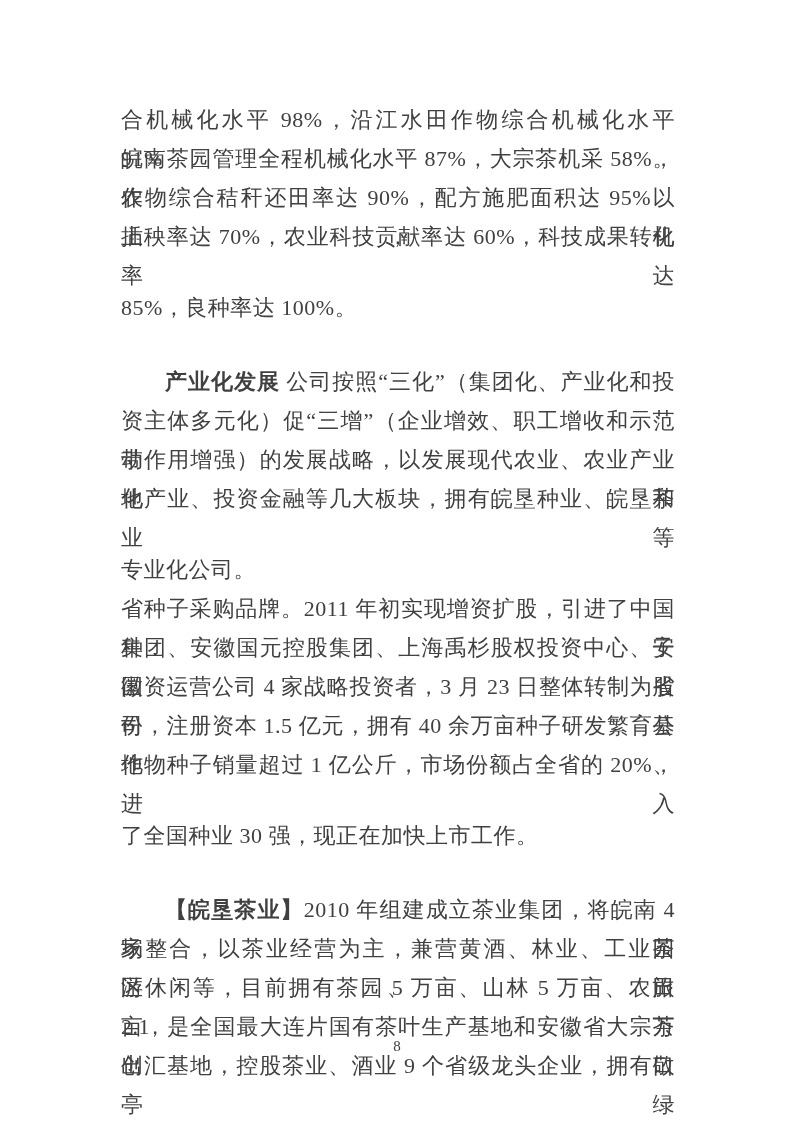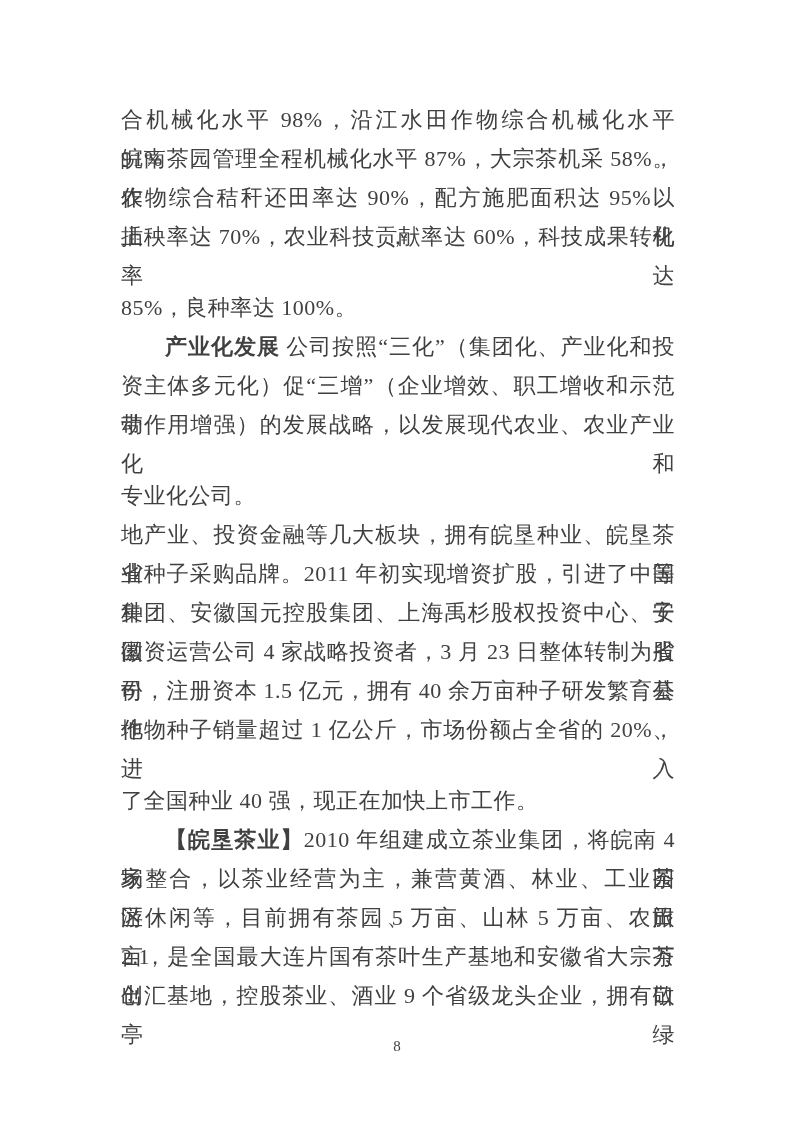--- a/index.html
+++ b/index.html
@@ -26,20 +26,21 @@
     text-align-last: justify;
     white-space: normal;
     letter-spacing: 0.5px;
   }
   .line.end {
     text-align-last: left;
     margin-top: 32px;
   }
   .line.indent {
     text-indent: 2em;
+    margin-top: 35px;
   }
   .bold {
     font-weight: bold;
     font-family: "Liberation Sans", "DejaVu Sans", sans-serif;
   }
   .pagenum {
     position: absolute;
     left: 0;
     top: 1036px;
     width: 100%;
@@ -55,29 +56,29 @@
   <div class="textblock">
     <div class="line"><span>合机械化水平 98%，沿江水田作物综合机械化水平 91%，</span></div>
     <div class="line"><span>皖南茶园管理全程机械化水平 87%，大宗茶机采 58%。农</span></div>
     <div class="line"><span>作物综合秸秆还田率达 90%，配方施肥面积达 95%以上，机</span></div>
     <div class="line"><span>插秧率达 70%，农业科技贡献率达 60%，科技成果转化率达</span></div>
     <div class="line end"><span>85%，良种率达 100%。</span></div>
 
     <div class="line indent"><span class="bold">产业化发展</span><span> 公司按照“三化”（集团化、产业化和投</span></div>
     <div class="line"><span>资主体多元化）促“三增”（企业增效、职工增收和示范带</span></div>
     <div class="line"><span>动作用增强）的发展战略，以发展现代农业、农业产业化和</span></div>
+    <div class="line"><span>地产业、投资金融等几大板块，拥有皖垦种业、皖垦茶业等</span></div>
     <div class="line end"><span>专业化公司。</span></div>
-    <div class="line"><span>地产业、投资金融等几大板块，拥有皖垦种业、皖垦茶业等</span></div>
 
     <div class="line"><span>省种子采购品牌。2011 年初实现增资扩股，引进了中国种子</span></div>
     <div class="line"><span>集团、安徽国元控股集团、上海禹杉股权投资中心、安徽省</span></div>
     <div class="line"><span>国资运营公司 4 家战略投资者，3 月 23 日整体转制为股份公</span></div>
     <div class="line"><span>司，注册资本 1.5 亿元，拥有 40 余万亩种子研发繁育基地、</span></div>
     <div class="line"><span>作物种子销量超过 1 亿公斤，市场份额占全省的 20%，进入</span></div>
-    <div class="line end"><span>了全国种业 40 强，现正在加快上市工作。</span></div>
+    <div class="line end"><span>了全国种业 30 强，现正在加快上市工作。</span></div>
 
     <div class="line indent"><span class="bold">【皖垦茶业】</span><span>2010 年组建成立茶业集团，将皖南 4 家茶</span></div>
     <div class="line"><span>场整合，以茶业经营为主，兼营黄酒、林业、工业园区、旅</span></div>
     <div class="line"><span>游休闲等，目前拥有茶园 5 万亩、山林 5 万亩、农田 2.1 万</span></div>
     <div class="line"><span>亩，是全国最大连片国有茶叶生产基地和安徽省大宗茶出口</span></div>
     <div class="line"><span>创汇基地，控股茶业、酒业 9 个省级龙头企业，拥有敬亭绿</span></div>
   </div>
 
   <div class="pagenum">8</div>
 </div>

